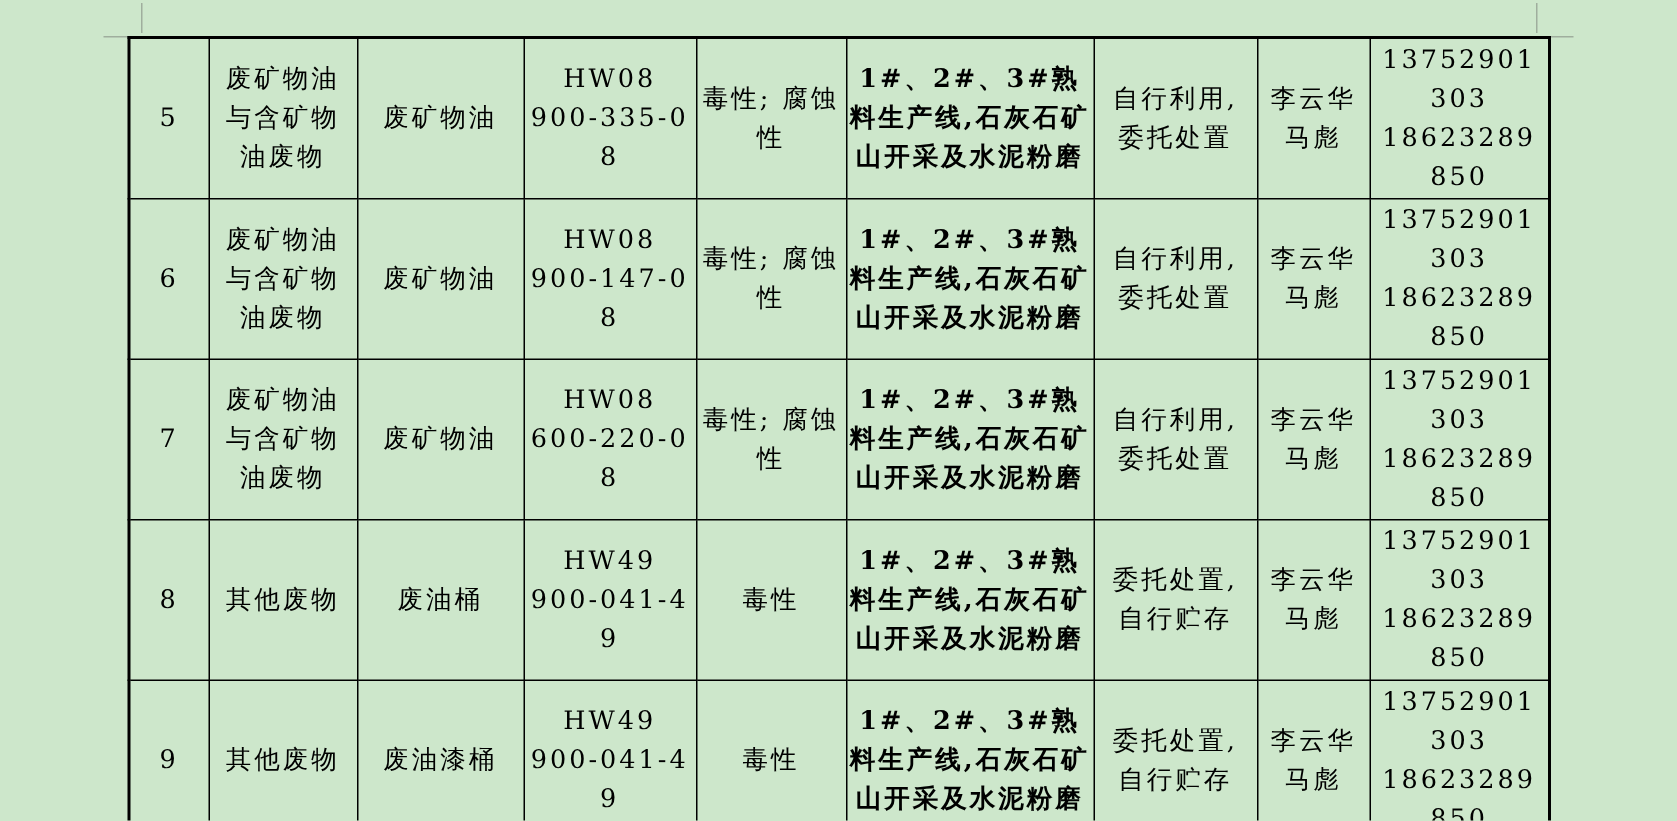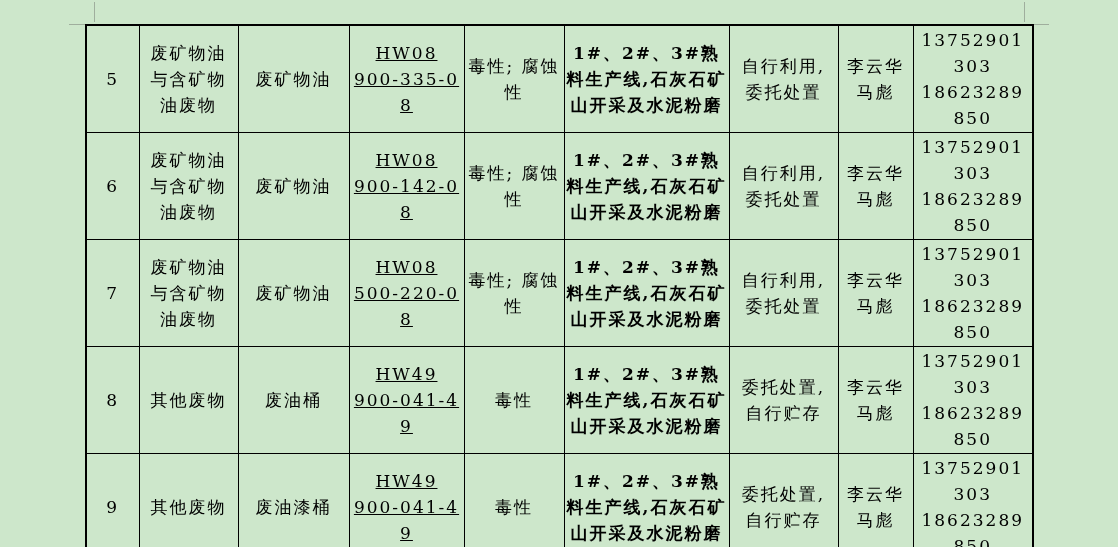--- a/index.html
+++ b/index.html
@@ -39,21 +39,21 @@
     text-align: center;
     vertical-align: middle;
     font-size: 17px;
     line-height: 26px;
     letter-spacing: 2px;
     padding: 1px 2px;
     overflow: hidden;
     word-break: break-all;
   }
   td.c-no     { letter-spacing: 1px; }
-  td.c-code   { letter-spacing: 1px; text-decoration: underline; }
+  td.c-code   { letter-spacing: 1px; }
   td.c-phone  { letter-spacing: 0.5px; }
   td.c-source { text-align: center; font-weight: bold; }
 </style>
 </head>
 <body>
 
 <div style="position:absolute; inset:0;">
 
   <div class="crop crop-tl-v"></div>
   <div class="crop crop-tl-h"></div>
@@ -97,21 +97,21 @@
           <div>18623289850</div>
         </td>
       </tr>
 
       <tr style="height:83px">
         <td class="c-no">6</td>
         <td class="c-cat">废矿物油与含矿物油废物</td>
         <td class="c-name">废矿物油</td>
         <td class="c-code">
           <div>HW08</div>
-          <div>900-142-08</div>
+          <div>900-147-08</div>
         </td>
         <td class="c-hazard">毒性; 腐蚀性</td>
         <td class="c-source">1#、2#、3#熟料生产线,石灰石矿山开采及水泥粉磨</td>
         <td class="c-disp">
           <div>自行利用,</div>
           <div>委托处置</div>
         </td>
         <td class="c-contact">
           <div>李云华</div>
           <div>马彪</div>
@@ -121,21 +121,21 @@
           <div>18623289850</div>
         </td>
       </tr>
 
       <tr style="height:80px">
         <td class="c-no">7</td>
         <td class="c-cat">废矿物油与含矿物油废物</td>
         <td class="c-name">废矿物油</td>
         <td class="c-code">
           <div>HW08</div>
-          <div>500-220-08</div>
+          <div>600-220-08</div>
         </td>
         <td class="c-hazard">毒性; 腐蚀性</td>
         <td class="c-source">1#、2#、3#熟料生产线,石灰石矿山开采及水泥粉磨</td>
         <td class="c-disp">
           <div>自行利用,</div>
           <div>委托处置</div>
         </td>
         <td class="c-contact">
           <div>李云华</div>
           <div>马彪</div>

